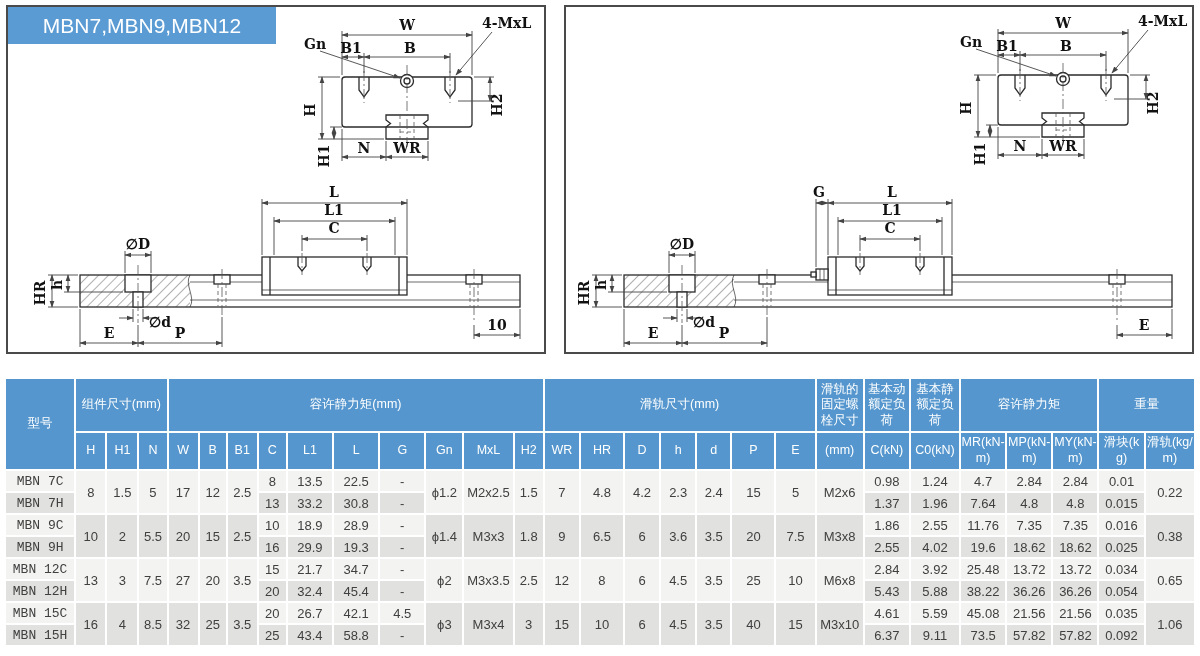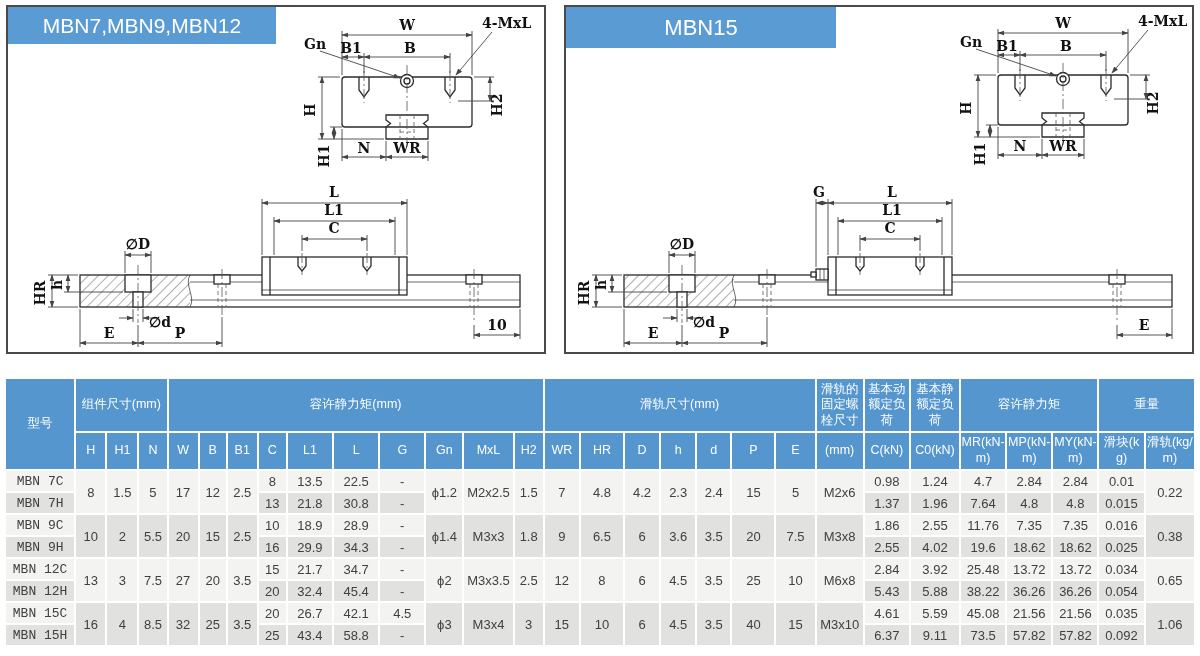--- a/index.html
+++ b/index.html
@@ -171,21 +171,20 @@
         <text class="lbl" x="158" y="165" text-anchor="middle">P</text>
         <line class="dim" x1="498" y1="136" x2="498" y2="166"></line>
           <line class="dim" x1="452" y1="152" x2="452" y2="166"></line>
         <line class="dim" x1="452" y1="162" x2="498" y2="162" marker-start="url(#ar)" marker-end="url(#ar)"></line>
         <text class="lbl" x="475" y="157" text-anchor="middle">10</text>
       </g>
     </svg>
   </section>
 
   <section class="panel panel-right">
-    <div class="panel-title">MBN15</div>
     <svg width="626" height="344" viewBox="0 0 626 344">
 
       <g transform="translate(390,6)">
         <rect x="42" y="62" width="130" height="50" rx="3" class="ln"></rect>
         <path class="ln" d="M59,62 v13 l5,7 5,-7 v-13"></path>
         <path class="ln" d="M145,62 v13 l5,7 5,-7 v-13"></path>
         <line class="cl" x1="64" y1="56" x2="64" y2="88"></line>
         <line class="cl" x1="150" y1="56" x2="150" y2="88"></line>
         <circle cx="107" cy="66" r="6.5" class="lnw"></circle>
         <circle cx="107" cy="66" r="3" class="ln"></circle>
@@ -408,21 +407,21 @@
           <td class="lite">1.24</td>
           <td class="lite">4.7</td>
           <td class="lite">2.84</td>
           <td class="lite">2.84</td>
           <td class="lite">0.01</td>
           <td rowspan="2" class="lite">0.22</td>
         </tr>
         <tr>
           <td class="model dark">MBN 7H</td>
           <td class="dark">13</td>
-          <td class="dark">21.8</td>
+          <td class="dark">33.2</td>
           <td class="dark">30.8</td>
           <td class="dark">-</td>
           <td class="dark">1.37</td>
           <td class="dark">1.96</td>
           <td class="dark">7.64</td>
           <td class="dark">4.8</td>
           <td class="dark">4.8</td>
           <td class="dark">0.015</td>
         </tr>
         <tr>
@@ -453,21 +452,21 @@
           <td class="lite">11.76</td>
           <td class="lite">7.35</td>
           <td class="lite">7.35</td>
           <td class="lite">0.016</td>
           <td rowspan="2" class="dark">0.38</td>
         </tr>
         <tr>
           <td class="model dark">MBN 9H</td>
           <td class="dark">16</td>
           <td class="dark">29.9</td>
-          <td class="dark">34.3</td>
+          <td class="dark">19.3</td>
           <td class="dark">-</td>
           <td class="dark">2.55</td>
           <td class="dark">4.02</td>
           <td class="dark">19.6</td>
           <td class="dark">18.62</td>
           <td class="dark">18.62</td>
           <td class="dark">0.025</td>
         </tr>
         <tr>
           <td class="model lite">MBN 12C</td>

